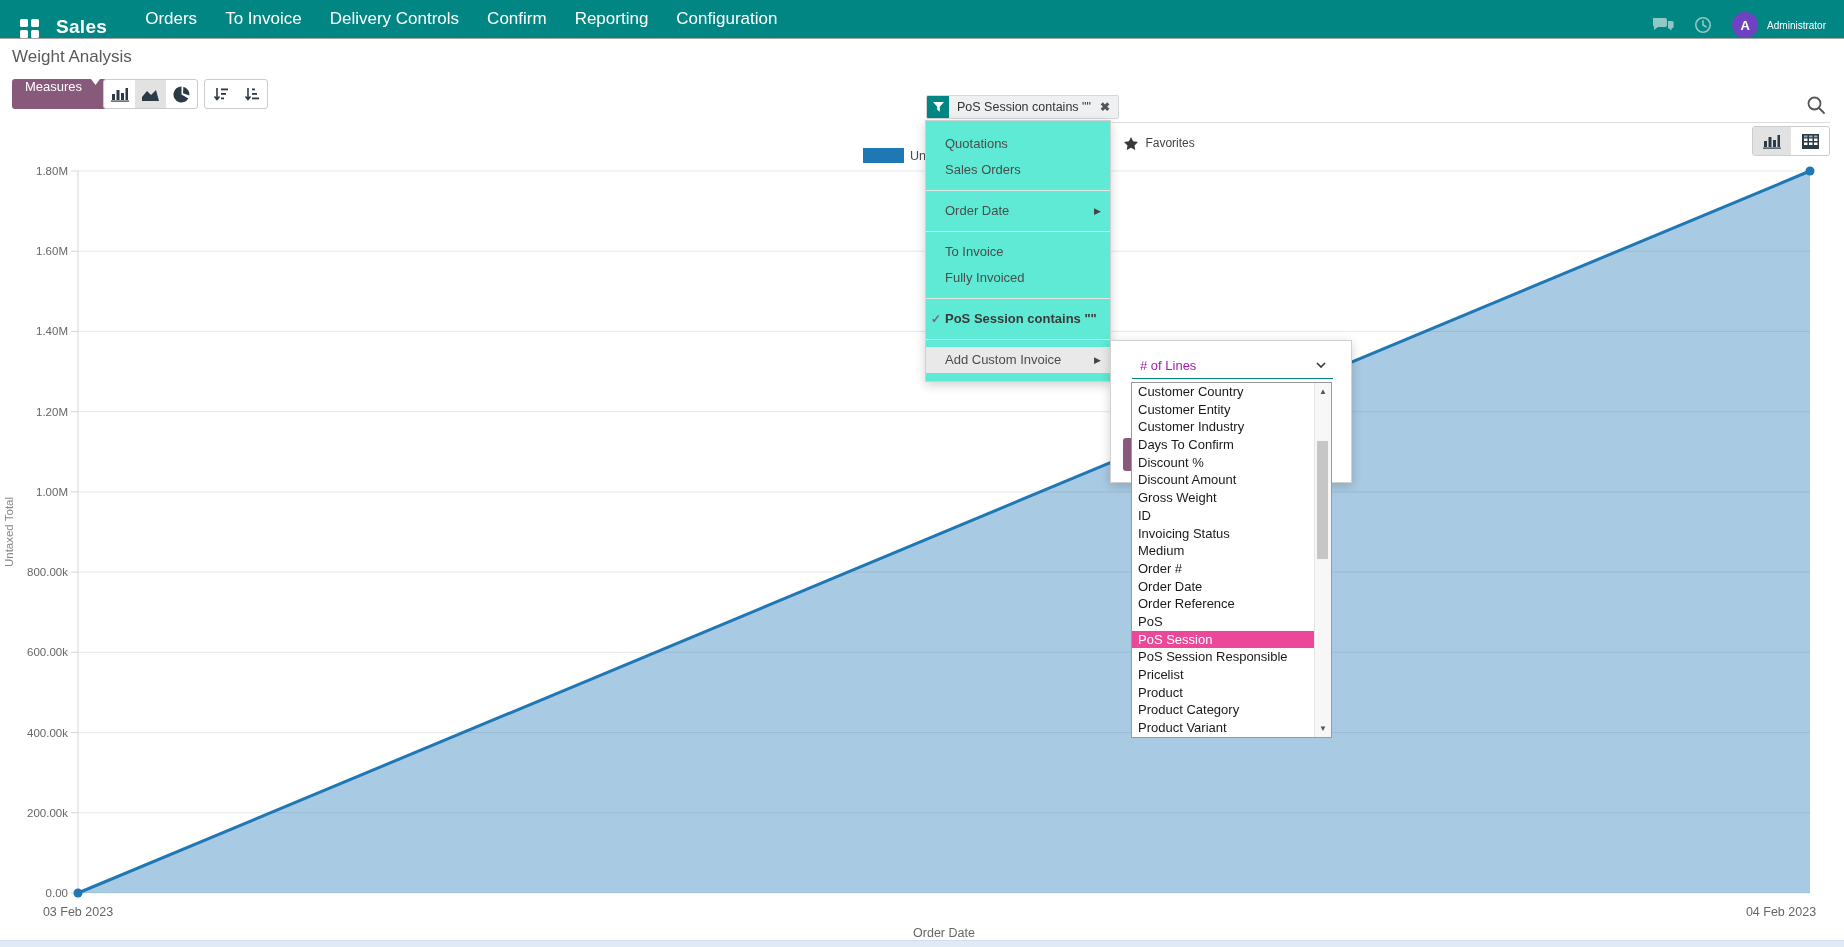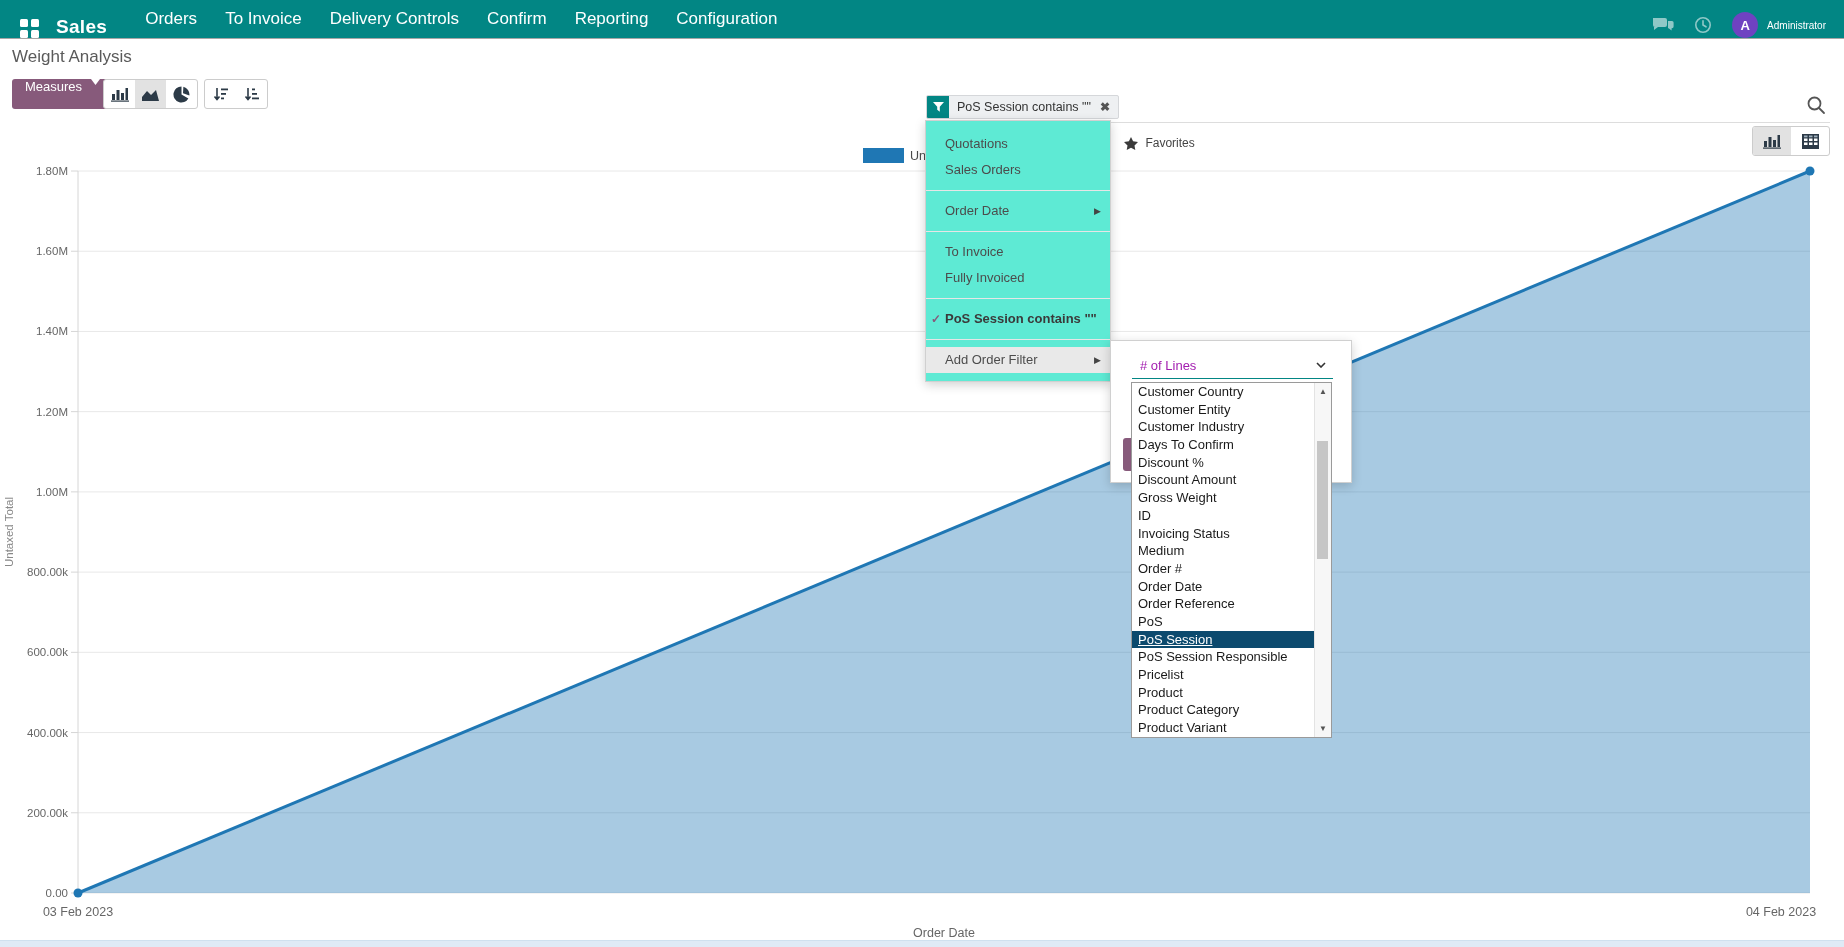--- a/index.html
+++ b/index.html
@@ -61,21 +61,21 @@
     border:1px solid #d0d0d0;box-shadow:0 3px 10px rgba(0,0,0,.18);z-index:22;box-sizing:border-box;}
   .cf-select{position:absolute;left:21px;top:11px;width:201px;height:27px;border-bottom:1px solid #028684;
     font-size:13px;color:#a21caf;display:flex;align-items:center;justify-content:space-between;
     padding:0 7px 0 8px;box-sizing:border-box;cursor:pointer;background:#fff;}
   .cf-apply-fragment{position:absolute;left:12px;top:97px;width:16px;height:33px;background:#875a7b;border-radius:3px;}
   
   .listbox{position:absolute;left:1131px;top:382px;width:201px;height:356px;background:#fff;
     border:1px solid #9a9a9a;z-index:30;box-sizing:border-box;}
   .lb-options{position:absolute;left:0;top:0;right:16px;bottom:0;overflow:hidden;}
   .lb-option{height:17.7px;line-height:17.8px;font-size:13px;color:#1a1a1a;padding-left:6px;white-space:nowrap;cursor:pointer;}
-  .lb-option.highlighted{background:#0c4a6e;color:#fff;text-decoration:underline;}
+  .lb-option.highlighted{background:#ec4899;color:#fff;}
   .lb-scrollbar{position:absolute;right:0;top:0;width:16px;bottom:0;background:#f7f7f7;border-left:1px solid #e3e3e3;}
   .lb-arrow{position:absolute;left:0;width:100%;text-align:center;font-size:8px;color:#555;cursor:pointer;}
   .lb-arrow.up{top:4px;} .lb-arrow.down{bottom:4px;}
   .lb-thumb{position:absolute;left:2px;width:11px;top:58px;height:118px;background:#c6c6c6;cursor:pointer;}
   
   .chart{position:absolute;left:0;top:125px;width:1844px;height:822px;z-index:1;}
   .bottom-strip{position:absolute;left:0;right:0;bottom:0;height:6px;background:#dfeaf6;border-top:1px solid #cfe0ef;z-index:3;}
 </style>
 </head>
 <body>
@@ -285,21 +285,21 @@
     <div class="fm-item"><span>Quotations</span></div>
     <div class="fm-item"><span>Sales Orders</span></div>
     <div class="fm-divider"></div>
     <div class="fm-item"><span>Order Date</span><span class="fm-arrow">▶</span></div>
     <div class="fm-divider"></div>
     <div class="fm-item"><span>To Invoice</span></div>
     <div class="fm-item"><span>Fully Invoiced</span></div>
     <div class="fm-divider"></div>
     <div class="fm-item bold"><span class="fm-check">✓</span><span>PoS Session contains ""</span></div>
     <div class="fm-divider"></div>
-    <div class="fm-item hover"><span>Add Order Filter</span><span class="fm-arrow">▶</span></div>
+    <div class="fm-item hover"><span>Add Custom Invoice</span><span class="fm-arrow">▶</span></div>
   </div>
 
 <div class="custom-panel">
   <div class="cf-select">
     <span># of Lines</span>
     <svg width="10" height="6" viewBox="0 0 10 6">
       <path d="M1 1l4 4 4-4" fill="none" stroke="#333" stroke-width="1.6"></path>
     </svg>
   </div>
   <div class="cf-apply-fragment"></div>

